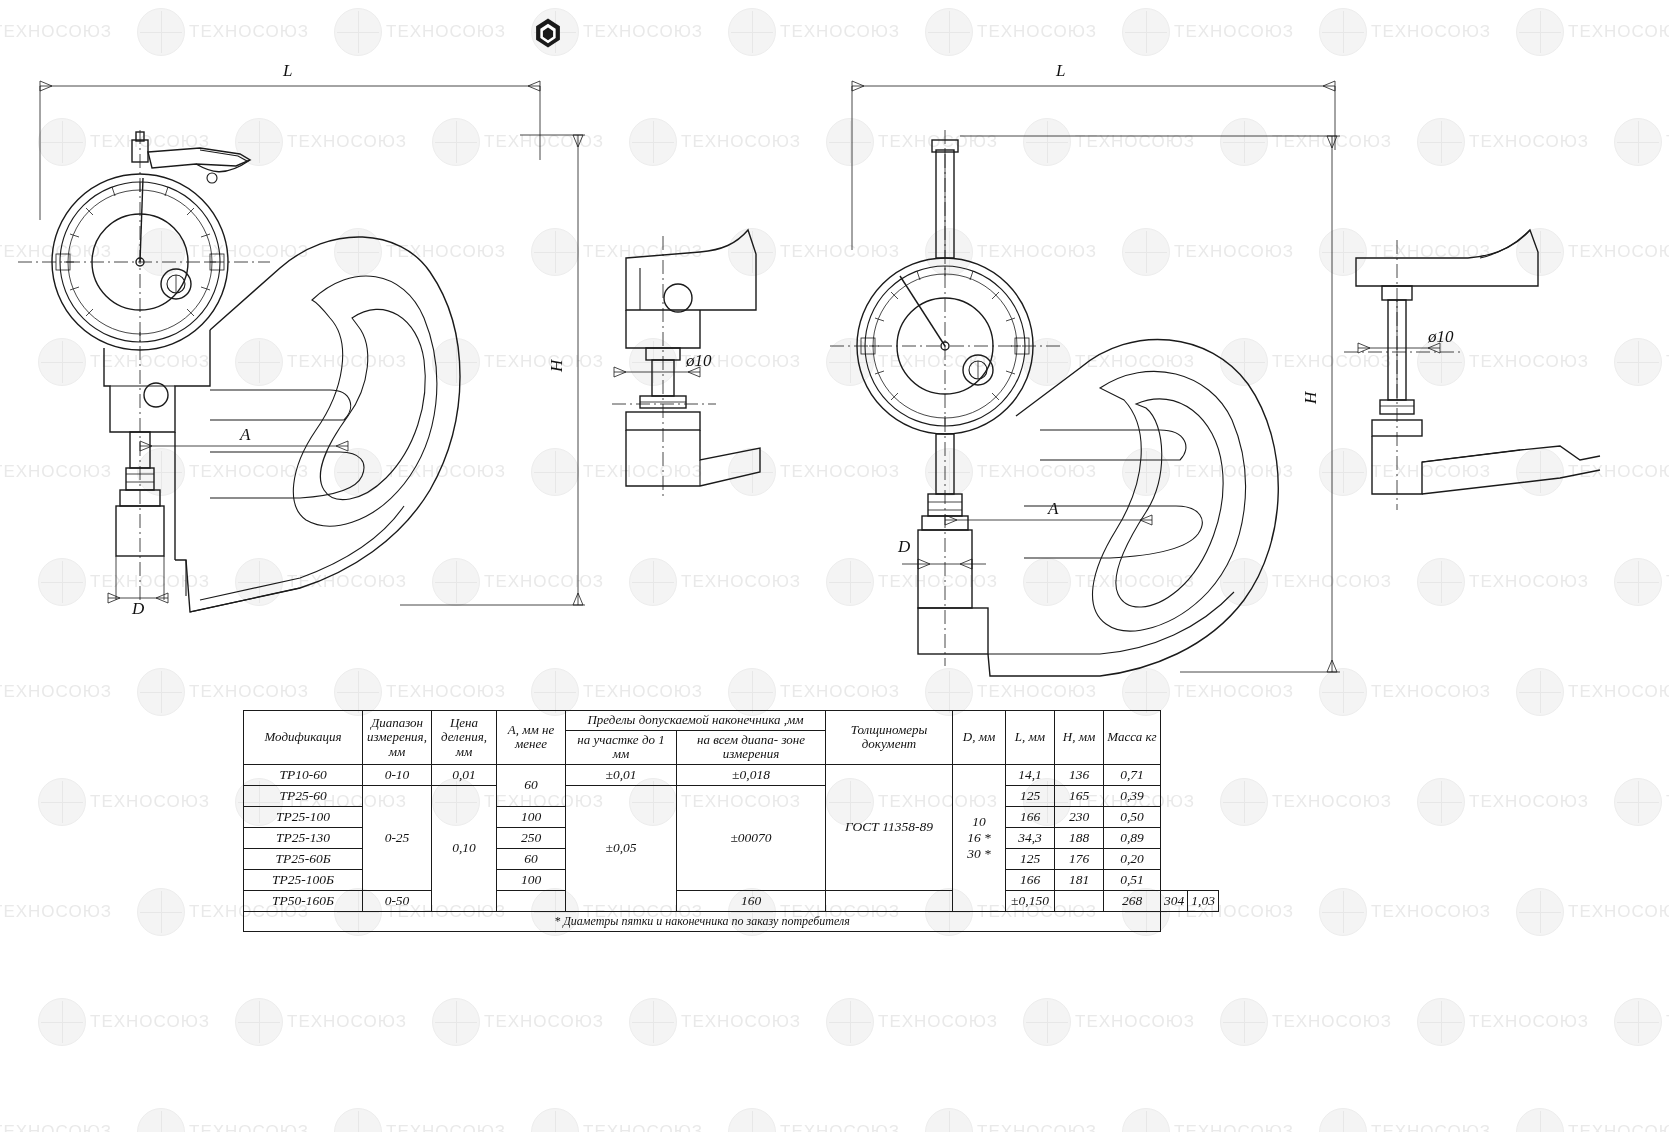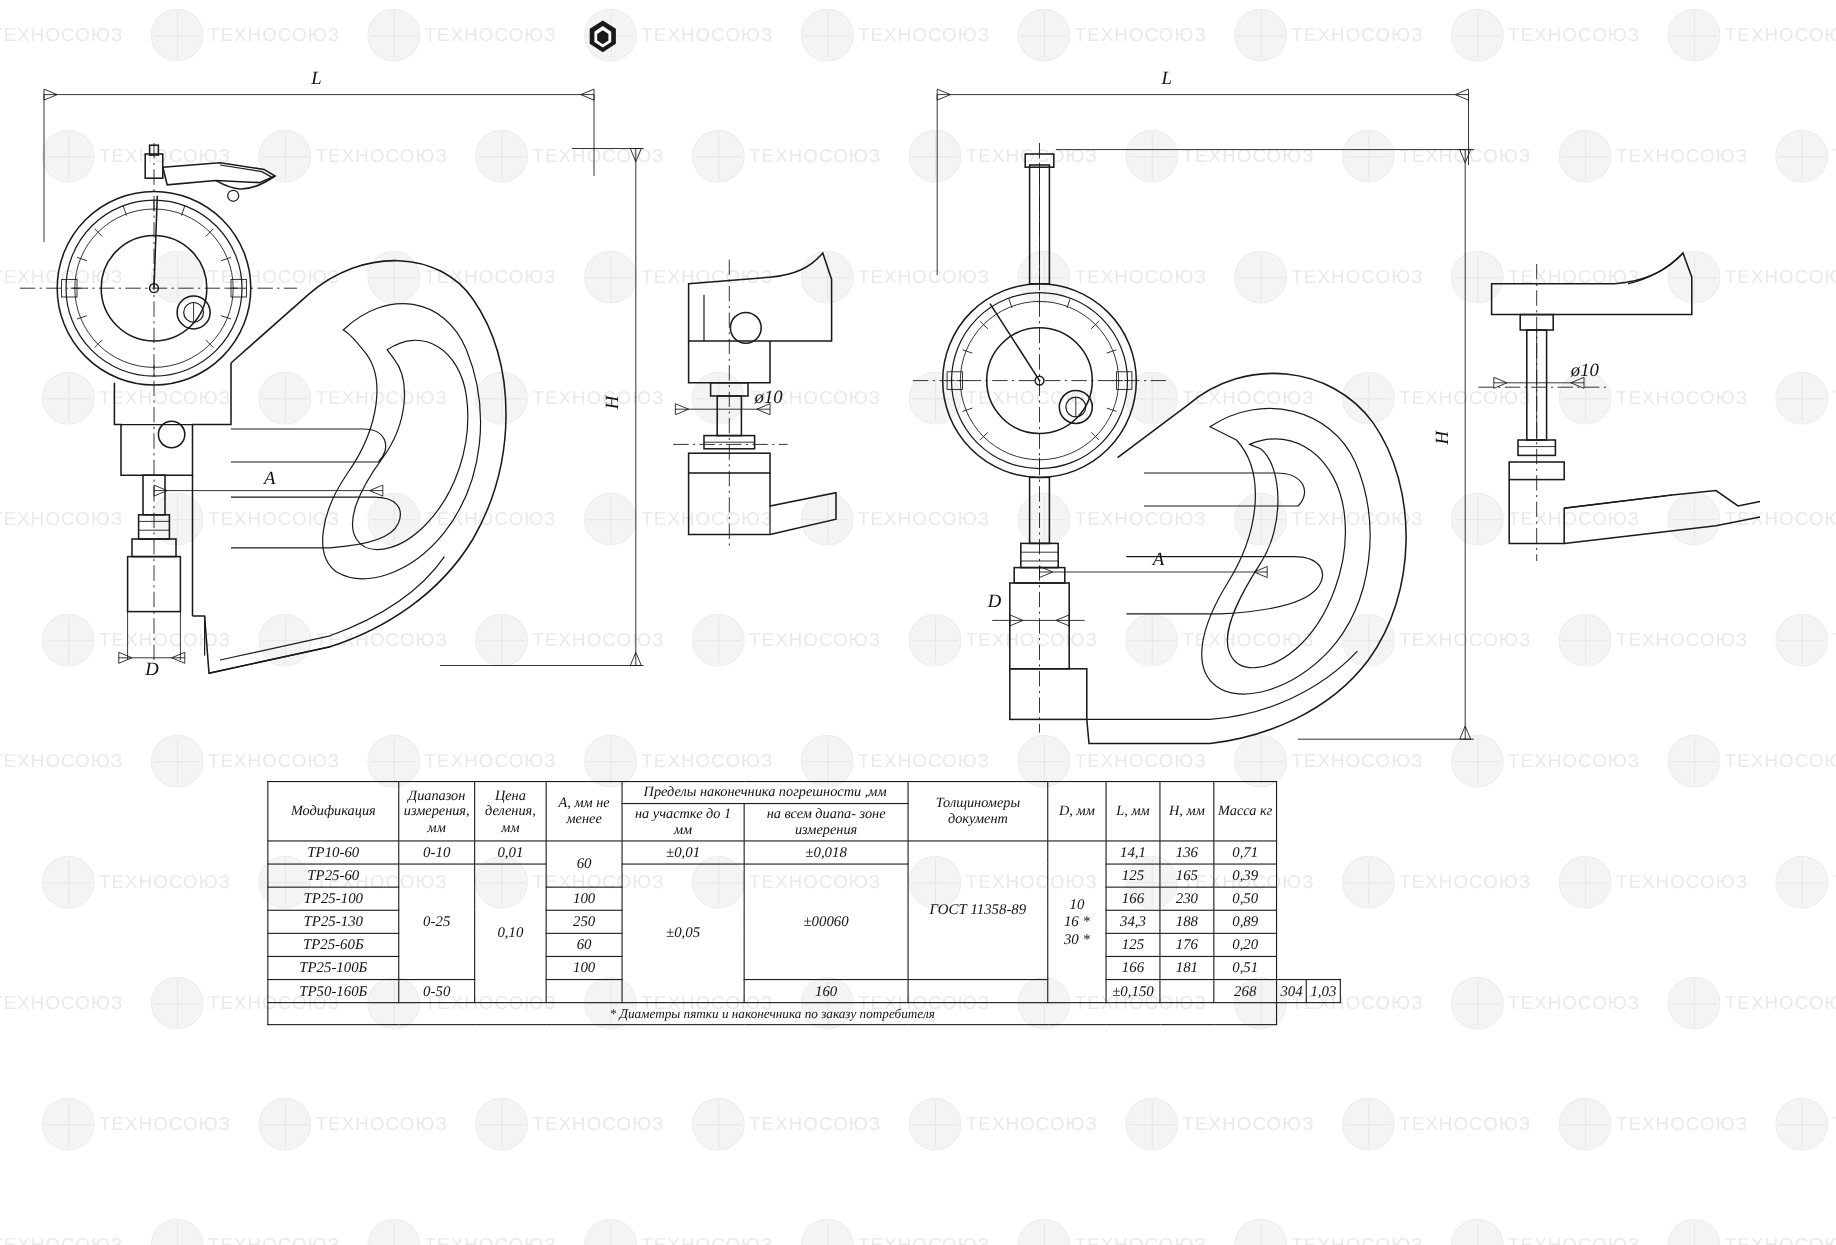--- a/index.html
+++ b/index.html
@@ -510,21 +510,21 @@
   </svg>
 
   <div class="tbl-wrap">
     <table class="spec">
       <thead>
         <tr>
           <th rowspan="2" style="width:112px">Модификация</th>
           <th rowspan="2" style="width:62px" class="hdr-sub">Диапазон измерения, мм</th>
           <th rowspan="2" style="width:58px" class="hdr-sub">Цена деления, мм</th>
           <th rowspan="2" style="width:62px" class="hdr-sub">А, мм не менее</th>
-          <th colspan="2" style="width:246px" class="hdr-sub">Пределы наконечника погрешности ,мм</th>
+          <th colspan="2" style="width:246px" class="hdr-sub">Пределы допускаемой наконечника ,мм</th>
           <th rowspan="2" style="width:120px" class="hdr-sub">Толщиномеры документ</th>
           <th rowspan="2" style="width:46px" class="hdr-sub">D, мм</th>
           <th rowspan="2" style="width:42px" class="hdr-sub">L, мм</th>
           <th rowspan="2" style="width:42px" class="hdr-sub">Н, мм</th>
           <th rowspan="2" style="width:50px" class="hdr-sub">Масса кг</th>
         </tr>
         <tr>
           <th style="width:104px" class="hdr-sub">на участке до 1 мм</th>
           <th style="width:142px" class="hdr-sub">на всем диапа- зоне измерения</th>
         </tr>
@@ -547,21 +547,21 @@
           <td>14,1</td>
           <td>136</td>
           <td>0,71</td>
         </tr>
 
         <tr>
           <td>ТР25-60</td>
           <td rowspan="5">0-25</td>
           <td rowspan="6">0,10</td>
           <td rowspan="6">±0,05</td>
-          <td rowspan="5">±00060</td>
+          <td rowspan="5">±00070</td>
           <td>125</td>
           <td>165</td>
           <td>0,39</td>
         </tr>
 
         <tr>
           <td>ТР25-100</td>
           <td>100</td>
           <td>166</td>
           <td>230</td>

